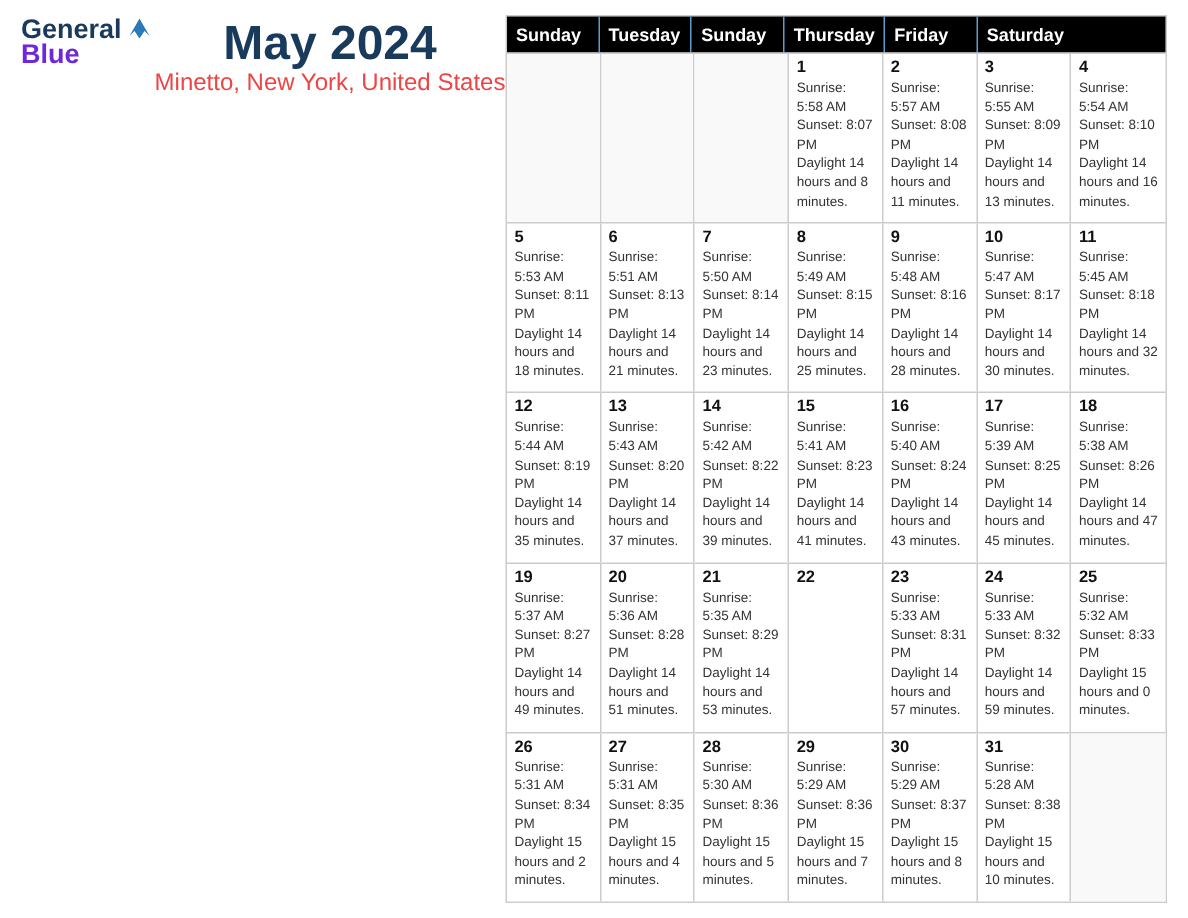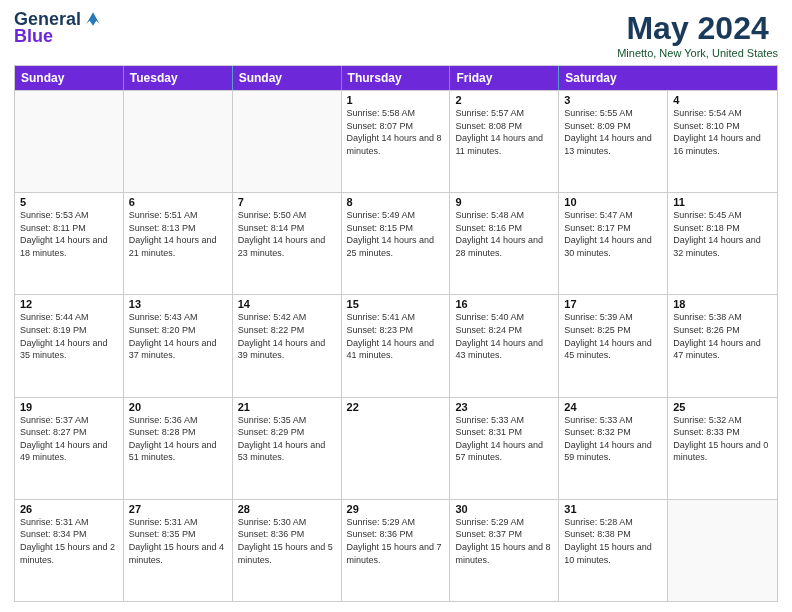--- a/index.html
+++ b/index.html
@@ -8,21 +8,21 @@
       background: #fff;
       width: 792px;
       height: 612px;
       overflow: hidden;
     }
     .page {
       width: 792px;
       height: 612px;
       padding: 10px 14px 10px 14px;
       display: flex;
-      flex-direction: column;
+      flex-direction: row;
     }
     .header {
       display: flex;
       justify-content: space-between;
       align-items: flex-start;
       margin-bottom: 6px;
     }
     .logo {
       display: flex;
       align-items: center;
@@ -44,33 +44,33 @@
     }
     .title-block {
       text-align: center;
     }
     .calendar-title {
       font-size: 32px;
       font-weight: bold;
       color: #1a3a5c;
     }
     .calendar-subtitle {
-      font-size: 11px;
-      color: #14532d;
+      font-size: 16px;
+      color: #ef4444;
     }
     .calendar {
       flex: 1;
       display: flex;
       flex-direction: column;
       border: 1px solid #ccc;
     }
     .cal-header-row {
       display: grid;
       grid-template-columns: repeat(7, 1fr);
-      background: #6d28d9;
+      background: #000000;
     }
     .cal-header-cell {
       color: #fff;
       font-size: 12px;
       font-weight: bold;
       padding: 5px 6px;
       text-align: left;
       border-right: 1px solid #5a9ed0;
     }
     .cal-header-cell:last-child { border-right: none; }

